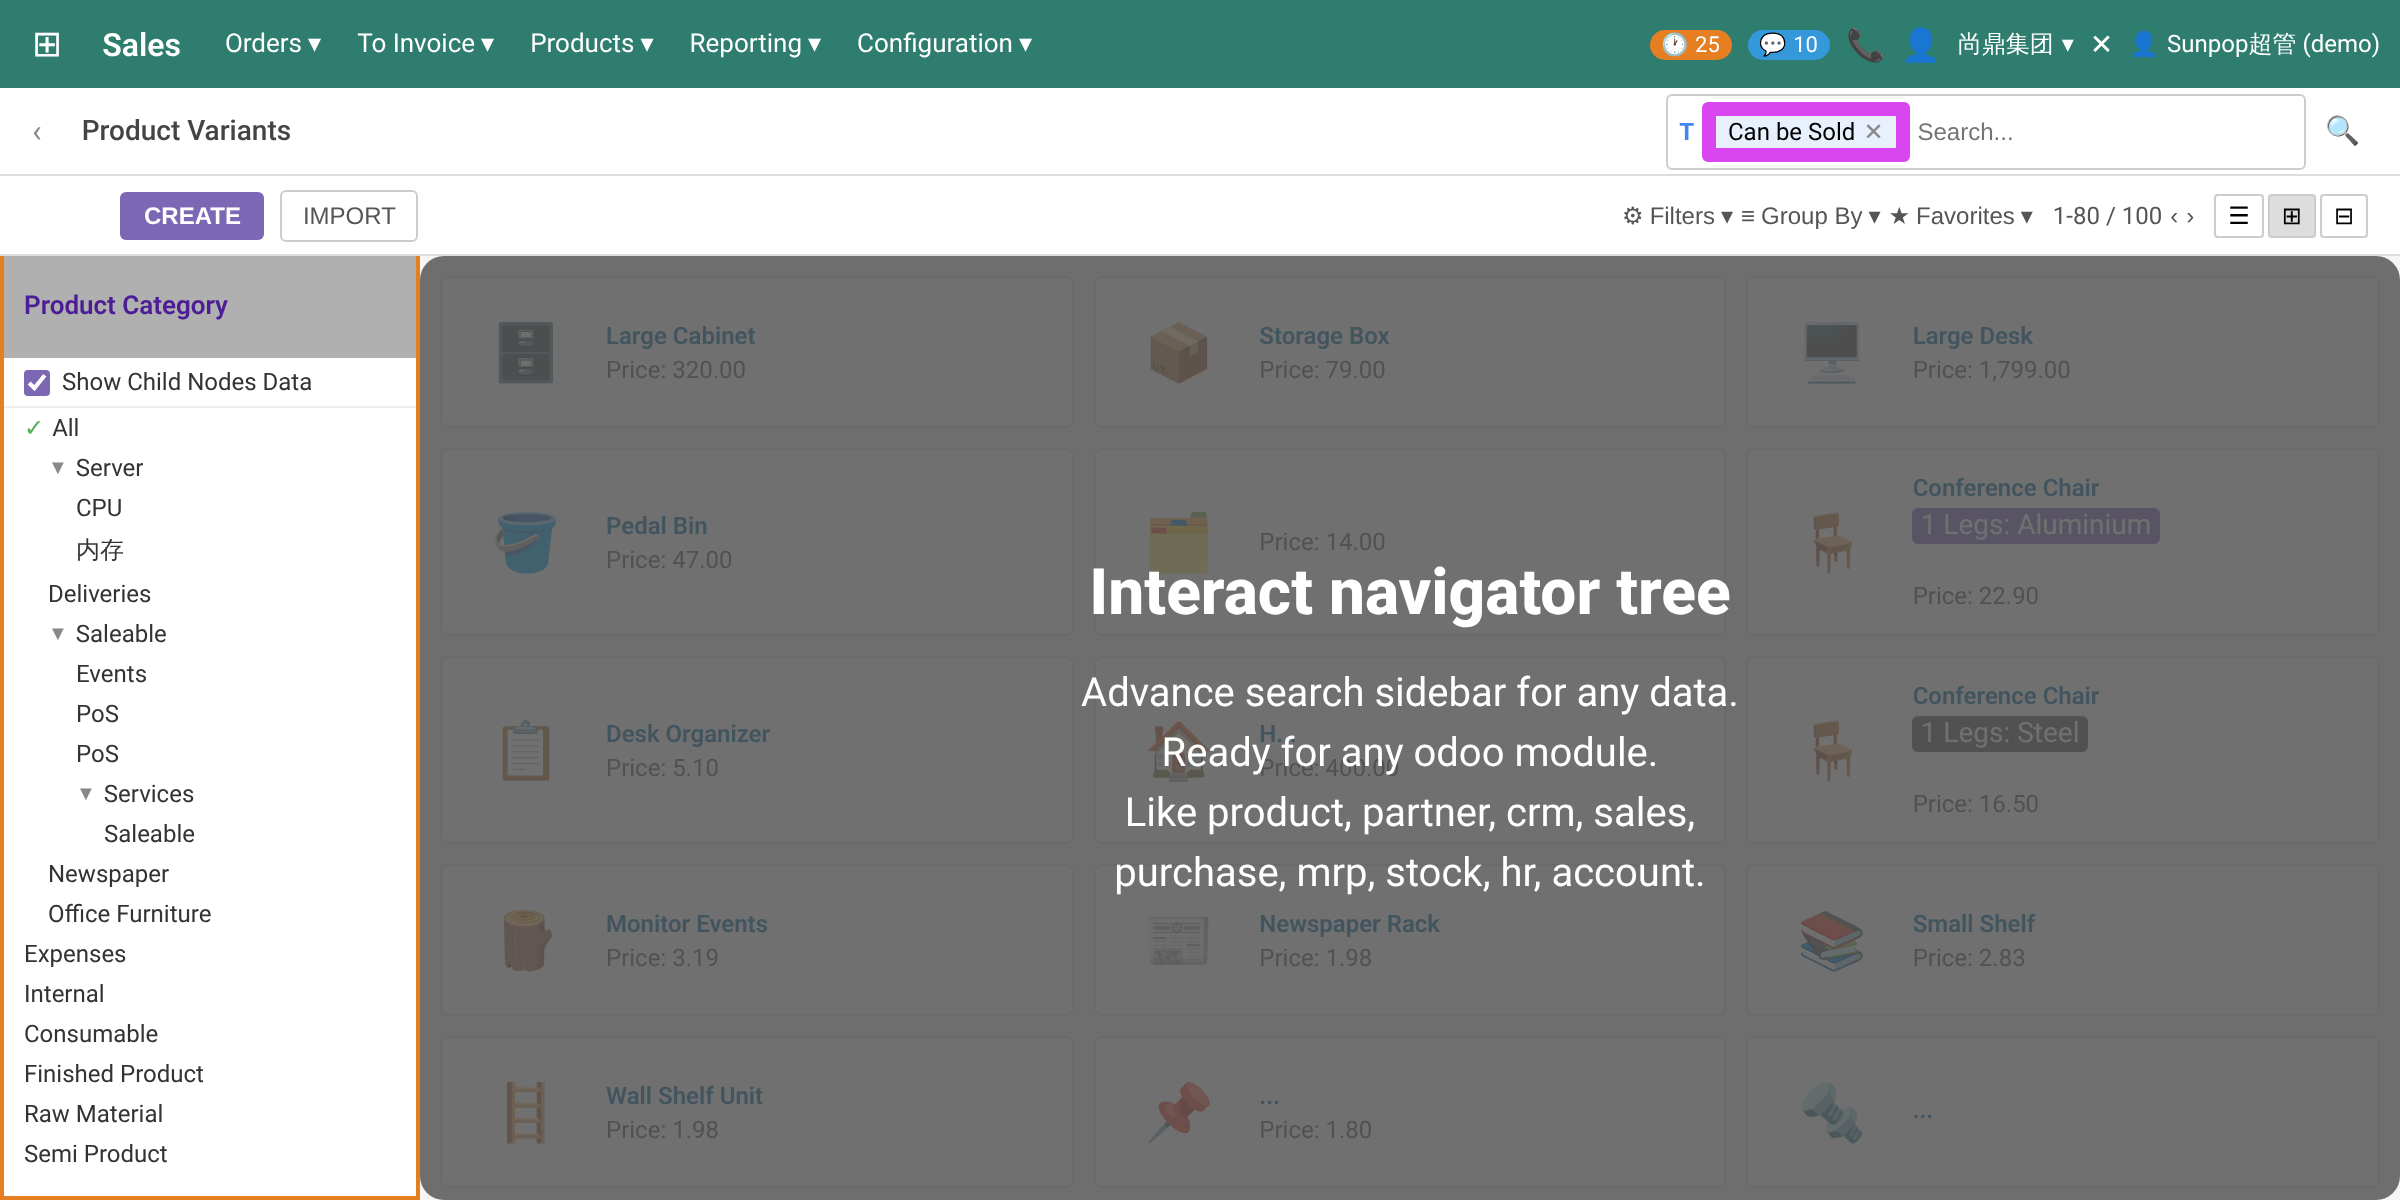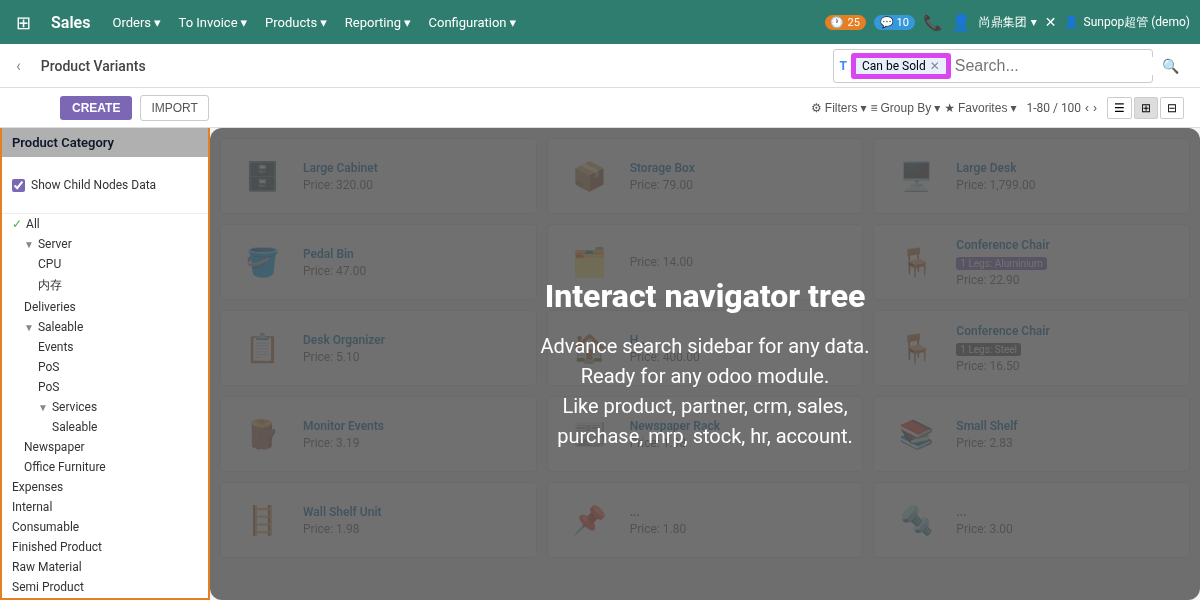--- a/index.html
+++ b/index.html
@@ -48,26 +48,26 @@
     }
     .subheader-title { font-size: 14px; font-weight: 500; color: #444; display: flex; align-items: center; gap: 6px; }
     .subheader-search { margin-left: auto; display: flex; align-items: center; gap: 6px; flex: 1; max-width: 500px; justify-content: flex-end; }
     .search-bar {
       display: flex; align-items: center;
       border: 1px solid #ccc; border-radius: 3px;
       background: #fff; padding: 3px 6px;
       width: 320px;
     }
     .search-tag {
-      background: #e8f0fe; border: 5px solid #d946ef;
+      background: #e8f0fe; border: 7px solid #d946ef;
       border-radius: 3px; padding: 1px 6px; font-size: 12px;
       display: flex; align-items: flex-start; gap: 4px;
       white-space: nowrap;
     }
-    .search-input { border: none; outline: none; flex: 1; font-size: 16px; padding-left: 4px; }
+    .search-input { border: none; outline: none; flex: 1; font-size: 12px; padding-left: 4px; }
     .search-go { cursor: pointer; font-size: 14px; color: #666; padding: 2px 4px; }
 
     
     .actionbar {
       background: #fff;
       border-bottom: 1px solid #ddd;
       height: 40px;
       display: flex;
       align-items: center;
       padding: 0 16px;
@@ -100,28 +100,28 @@
       min-width: 210px;
       border-right: 1px solid #ccc;
       background: #fff;
       overflow-y: auto;
       border: 2px solid #e67e22;
       border-top: none;
       position: relative;
     }
     .sidebar-header {
       background: #b0b0b0;
-      color: #0f172a;
-      padding: 7px 10px;
+      color: #4c1d95;
+      padding: 18px 10px;
       font-size: 13px;
       font-weight: 600;
       display: flex; align-items: center; gap: 6px;
     }
     .sidebar-checkbox-row {
-      padding: 21px 10px;
+      padding: 5px 10px;
       display: flex; align-items: center; gap: 6px;
       font-size: 12px; color: #333;
       border-bottom: 1px solid #eee;
     }
     .sidebar-checkbox-row input[type=checkbox] { accent-color: #7c67b5; }
     .tree-item {
       padding: 3px 10px;
       font-size: 12px;
       color: #333;
       cursor: pointer;
@@ -156,22 +156,22 @@
     }
     .product-img {
       width: 60px; height: 50px;
       display: flex; align-items: center; justify-content: center;
       font-size: 28px; flex-shrink: 0;
     }
     .product-info { flex: 1; }
     .product-name { font-size: 12px; font-weight: 600; color: #0369a1; margin-bottom: 3px; }
     .product-badge {
       background: #7c67b5; color: #fff;
-      font-size: 10px; border-radius: 3px; padding: 1px 4px;
-      display: inline-block; margin-bottom: 3px;
+      font-size: 14px; border-radius: 3px; padding: 1px 4px;
+      display: inline-block; margin-bottom: 19px;
     }
     .product-price { font-size: 12px; color: #555; }
 
     
     .overlay {
       position: absolute;
       top: 0; left: 0; right: 0; bottom: 0;
       background: rgba(80, 80, 80, 0.82);
       border-radius: 12px;
       display: flex;
@@ -439,21 +439,20 @@
       <div class="product-img">📌</div>
       <div class="product-info">
         <div class="product-name">...</div>
         <div class="product-price">Price: 1.80</div>
       </div>
     </div>
     <div class="product-card">
       <div class="product-img">🔩</div>
       <div class="product-info">
         <div class="product-name">...</div>
-        <div class="product-price">Price: 3.00</div>
       </div>
     </div>
 
     <div class="overlay">
       <div class="overlay-title">Interact navigator tree</div>
       <div class="overlay-text">
         <span>Advance search sidebar for any data.</span><br>
         <span>Ready for any odoo module.</span><br>
         <span>Like product, partner, crm, sales,</span><br>
         <span>purchase, mrp, stock, hr, account.</span>

